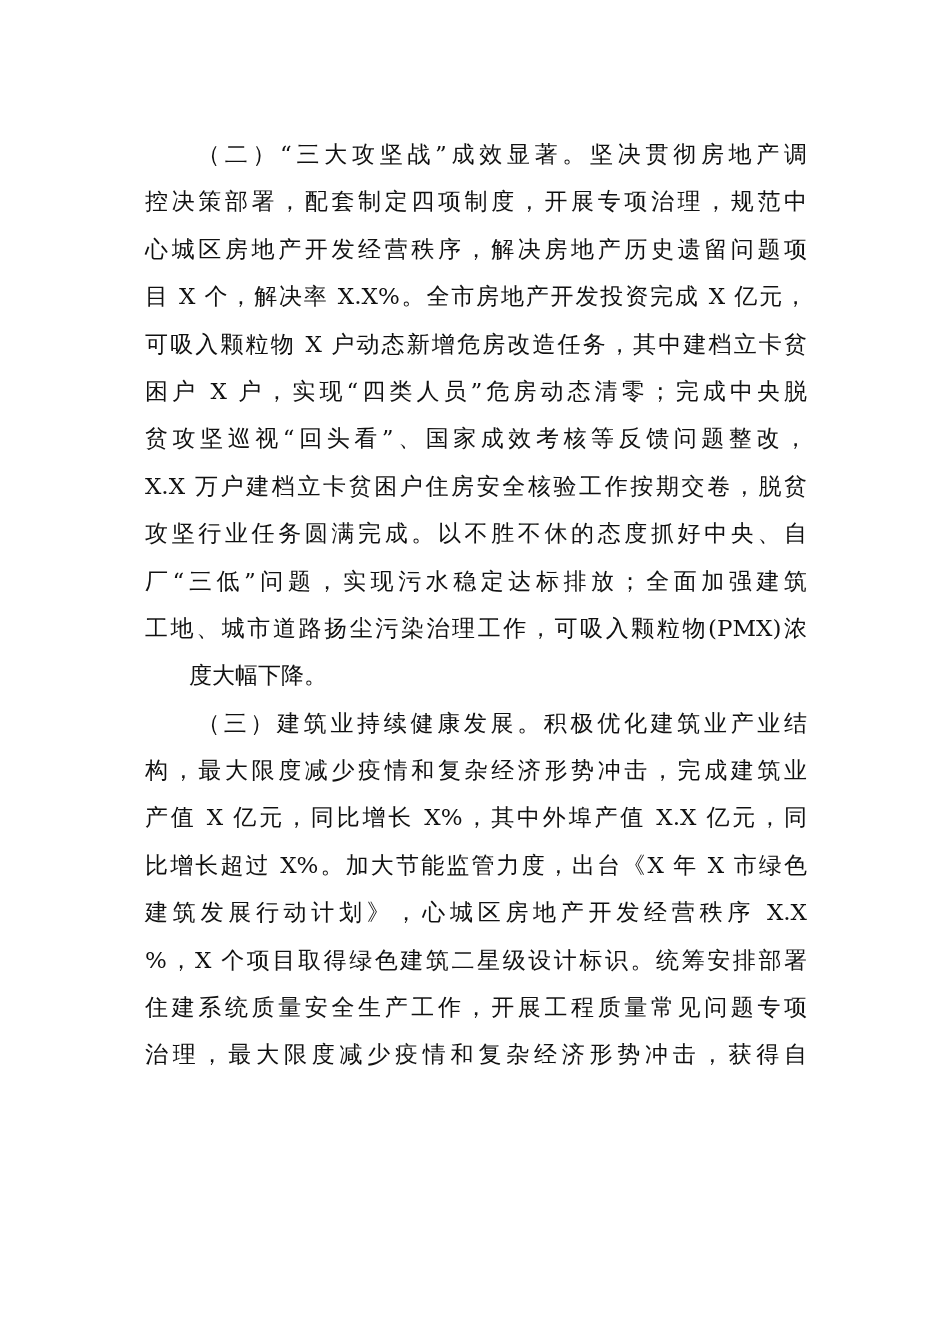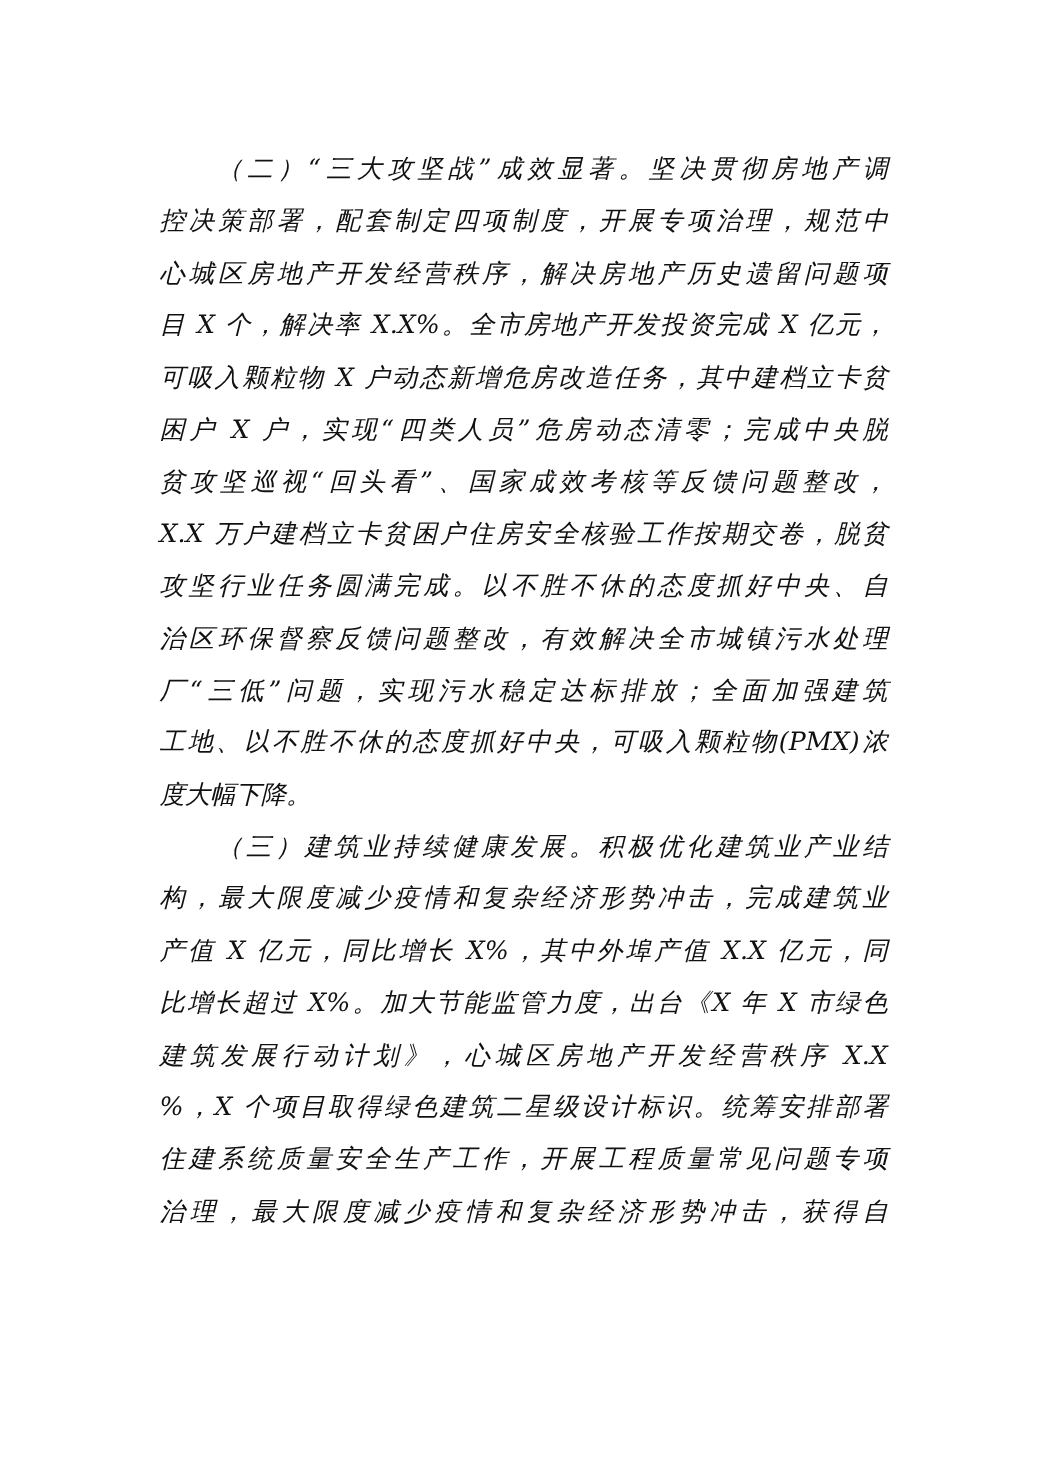--- a/index.html
+++ b/index.html
@@ -29,48 +29,47 @@
       width: 662px;
     }
     .line {
       height: 47.4px;
       line-height: 47.4px;
       font-size: 23px;
       white-space: nowrap;
       text-align: justify;
       text-align-last: justify;
       letter-spacing: 0px;
-      font-style: italic;
     }
     .line.indent {
       padding-left: 52px;
     }
     .line.last {
       text-align-last: left;
+      margin-left: 44px;
     }
   </style>
 </head>
 <body>
 
 <div class="page">
   <div class="body-text">
 
     <div class="paragraph">
       <div class="line indent">（二）“三大攻坚战”成效显著。坚决贯彻房地产调</div>
       <div class="line">控决策部署，配套制定四项制度，开展专项治理，规范中</div>
       <div class="line">心城区房地产开发经营秩序，解决房地产历史遗留问题项</div>
       <div class="line">目 X 个，解决率 X.X%。全市房地产开发投资完成 X 亿元，</div>
       <div class="line">可吸入颗粒物 X 户动态新增危房改造任务，其中建档立卡贫</div>
       <div class="line">困户 X 户，实现“四类人员”危房动态清零；完成中央脱</div>
       <div class="line">贫攻坚巡视“回头看”、国家成效考核等反馈问题整改，</div>
       <div class="line">X.X 万户建档立卡贫困户住房安全核验工作按期交卷，脱贫</div>
       <div class="line">攻坚行业任务圆满完成。以不胜不休的态度抓好中央、自</div>
-      <div class="line">治区环保督察反馈问题整改，有效解决全市城镇污水处理</div>
       <div class="line">厂“三低”问题，实现污水稳定达标排放；全面加强建筑</div>
-      <div class="line">工地、以不胜不休的态度抓好中央，可吸入颗粒物(PMX)浓</div>
+      <div class="line">工地、城市道路扬尘污染治理工作，可吸入颗粒物(PMX)浓</div>
       <div class="line last">度大幅下降。</div>
     </div>
 
     <div class="paragraph">
       <div class="line indent">（三）建筑业持续健康发展。积极优化建筑业产业结</div>
       <div class="line">构，最大限度减少疫情和复杂经济形势冲击，完成建筑业</div>
       <div class="line">产值 X 亿元，同比增长 X%，其中外埠产值 X.X 亿元，同</div>
       <div class="line">比增长超过 X%。加大节能监管力度，出台《X 年 X 市绿色</div>
       <div class="line">建筑发展行动计划》，心城区房地产开发经营秩序 X.X</div>
       <div class="line">%，X 个项目取得绿色建筑二星级设计标识。统筹安排部署</div>

